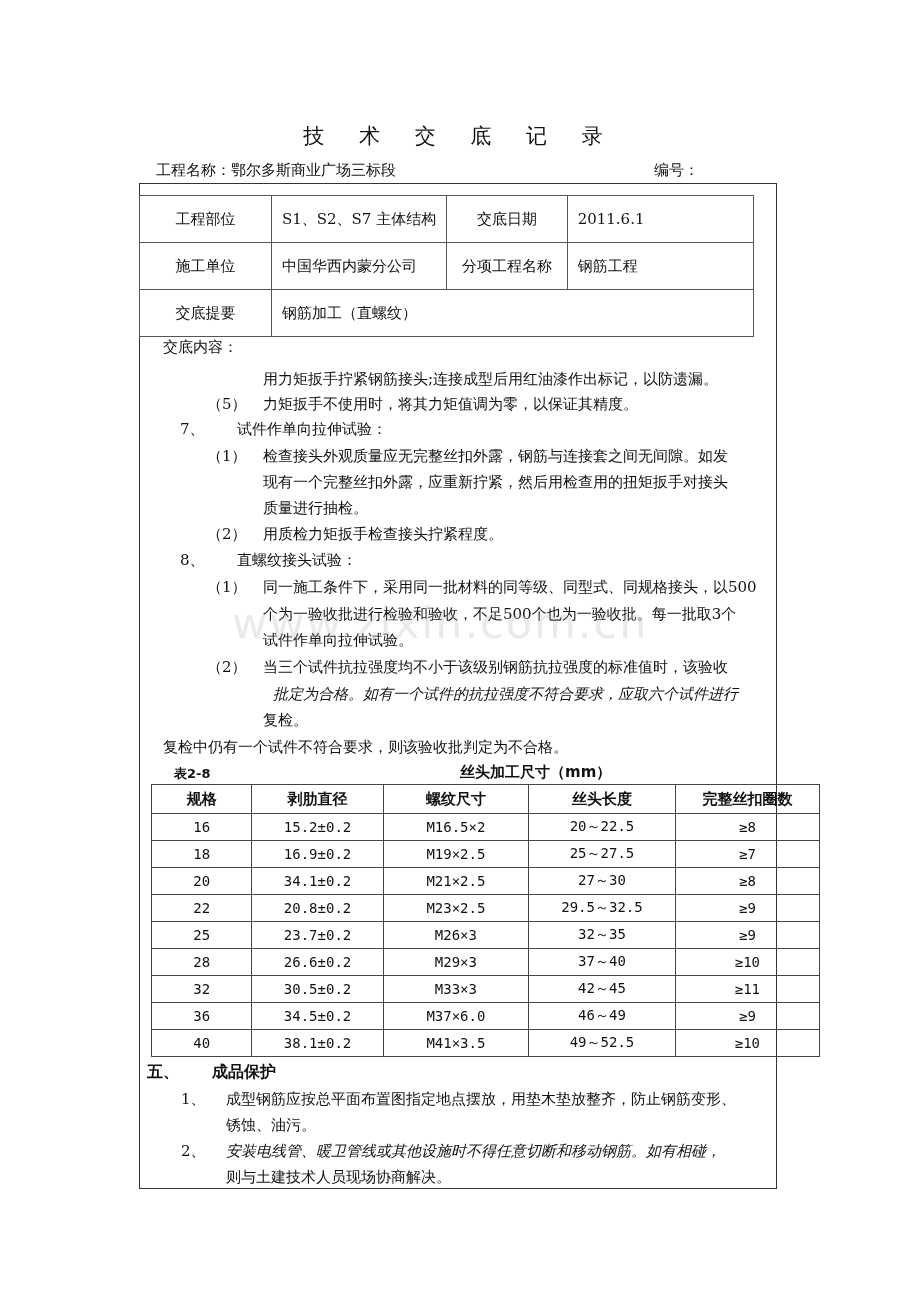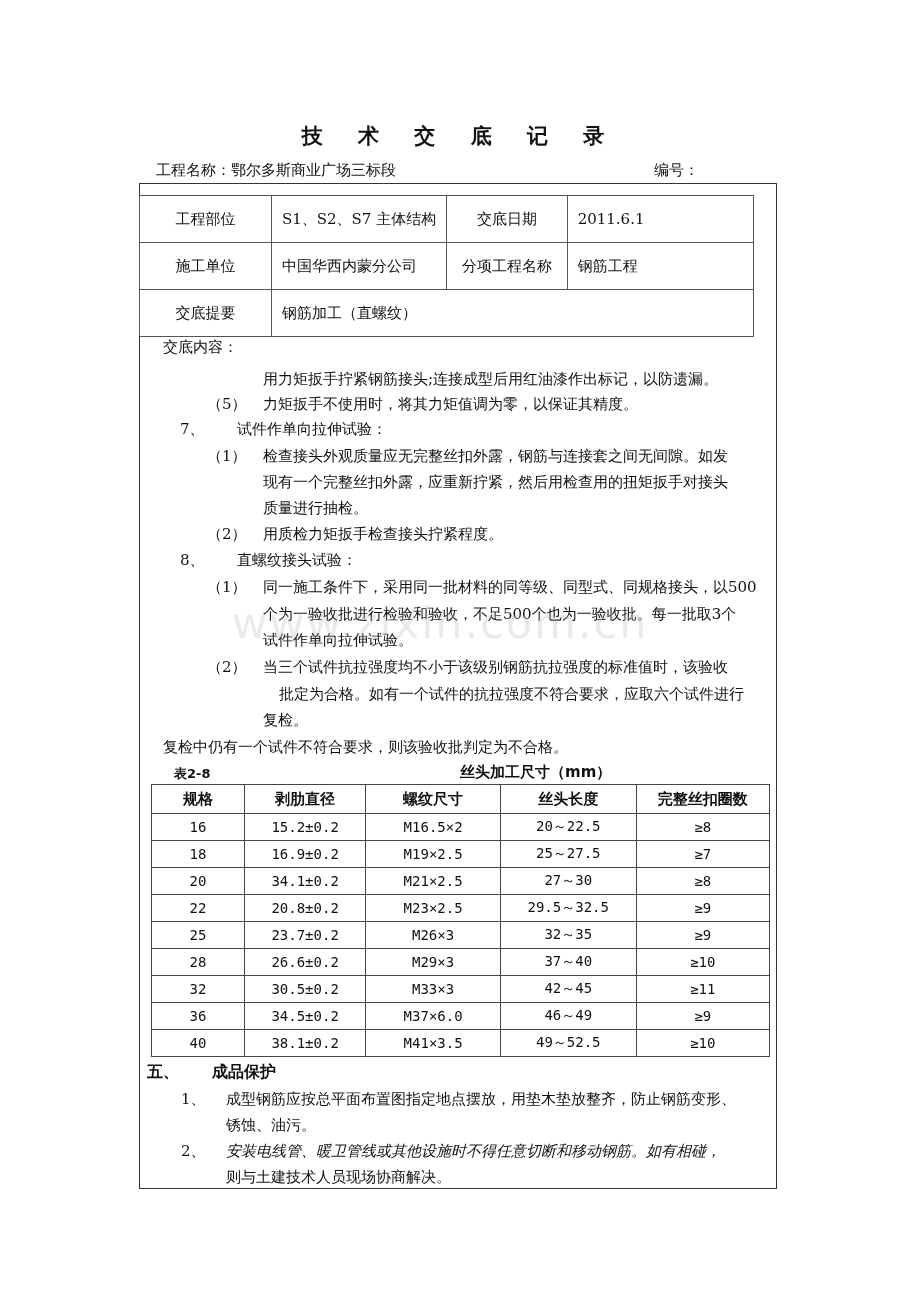--- a/index.html
+++ b/index.html
@@ -1,36 +1,36 @@
 <!DOCTYPE html>
 <html><head>
 <meta charset="utf-8">
 <style>
   html, body { margin: 0; padding: 0; background: #ffffff; }
   body { width: 920px; height: 1302px; position: relative; overflow: hidden;
          font-family: "DejaVu Serif", "Liberation Serif", serif; color: #111; }
   .title { position: absolute; top: 122px; left: 0; width: 920px; text-align: center;
-           font-family: "DejaVu Sans", "Liberation Sans", sans-serif; font-weight: bold;
+           font-family: "DejaVu Sans", "Liberation Sans", sans-serif; font-weight: normal;
            font-size: 21px; letter-spacing: 14px; }
   .proj-line { position: absolute; top: 161px; left: 156px; font-size: 15px; }
   .code-line { position: absolute; top: 161px; left: 654px; font-size: 15px; }
   .frame { position: absolute; left: 139px; top: 183px; width: 638px; height: 1006px;
            border: 1px solid #333; box-sizing: border-box; }
   .head-table { position: absolute; left: 139px; top: 195px; width: 615px;
                 border-collapse: collapse; font-size: 15px; }
   .head-table td { border: 1px solid #555; height: 46px; padding: 0 0 0 10px; }
   .head-table td.c { text-align: center; padding: 0; }
   .content-label { position: absolute; left: 163px; top: 338px; font-size: 15px; }
   .para { position: absolute; font-size: 15px; line-height: 25px; white-space: nowrap; }
   .num { position: absolute; font-size: 15px; line-height: 25px; }
   .tbl-caption-left { position: absolute; left: 174px; top: 765px; font-size: 13px;
                       font-family: "DejaVu Sans", "Liberation Sans", sans-serif; font-weight: bold; }
   .tbl-caption { position: absolute; left: 460px; top: 763px; font-size: 15px;
                  font-family: "DejaVu Sans", "Liberation Sans", sans-serif; font-weight: bold; }
-  .spec-table { position: absolute; left: 151px; top: 784px; width: 619px;
+  .spec-table { position: absolute; left: 151px; top: 784px; width: 669px;
                 border-collapse: collapse; font-size: 15px; }
   .spec-table th, .spec-table td { border: 1px solid #444; text-align: center; height: 26px; padding: 0; }
   .spec-table th { font-family: "DejaVu Sans", "Liberation Sans", sans-serif; font-weight: bold; font-size: 15px; height: 28px; }
   .spec-table td { font-family: "DejaVu Sans Mono", "Liberation Mono", monospace; font-size: 14px; }
   .sec5 { position: absolute; top: 1062px; left: 147px; font-family: "DejaVu Sans", "Liberation Sans", sans-serif;
           font-weight: bold; font-size: 16px; }
   .sec5-title { position: absolute; top: 1062px; left: 212px; font-family: "DejaVu Sans", "Liberation Sans", sans-serif;
           font-weight: bold; font-size: 16px; }
   .watermark { position: absolute; left: 232px; top: 598px; font-family: "DejaVu Sans", "Liberation Sans", sans-serif;
                font-size: 43px; color: rgba(180,180,180,0.28); letter-spacing: 2px; pointer-events: none; }
@@ -91,21 +91,21 @@
 <div class="num" style="left:180px; top:548px;">8、</div>
 <div class="para" style="left:237px; top:548px;">直螺纹接头试验：</div>
 
 <div class="num" style="left:207px; top:575px;">（1）</div>
 <div class="para" style="left:263px; top:575px;">同一施工条件下，采用同一批材料的同等级、同型式、同规格接头，以500</div>
 <div class="para" style="left:263px; top:602px;">个为一验收批进行检验和验收，不足500个也为一验收批。每一批取3个</div>
 <div class="para" style="left:263px; top:628px;">试件作单向拉伸试验。</div>
 
 <div class="num" style="left:207px; top:655px;">（2）</div>
 <div class="para" style="left:263px; top:655px;">当三个试件抗拉强度均不小于该级别钢筋抗拉强度的标准值时，该验收</div>
-<div class="para" style="left:279px; top:682px;">批定为合格。如有一个试件的抗拉强度不符合要求，应取六个试件进行</div>
+<div class="para" style="left:273px; top:682px;font-style:italic;">批定为合格。如有一个试件的抗拉强度不符合要求，应取六个试件进行</div>
 <div class="para" style="left:263px; top:708px;">复检。</div>
 
 <div class="para" style="left:163px; top:735px;">复检中仍有一个试件不符合要求，则该验收批判定为不合格。</div>
 
 <div class="tbl-caption-left">表2-8</div>
 <div class="tbl-caption">丝头加工尺寸（mm）</div>
 
 <table class="spec-table">
   <colgroup>
       <col style="width:78px">

